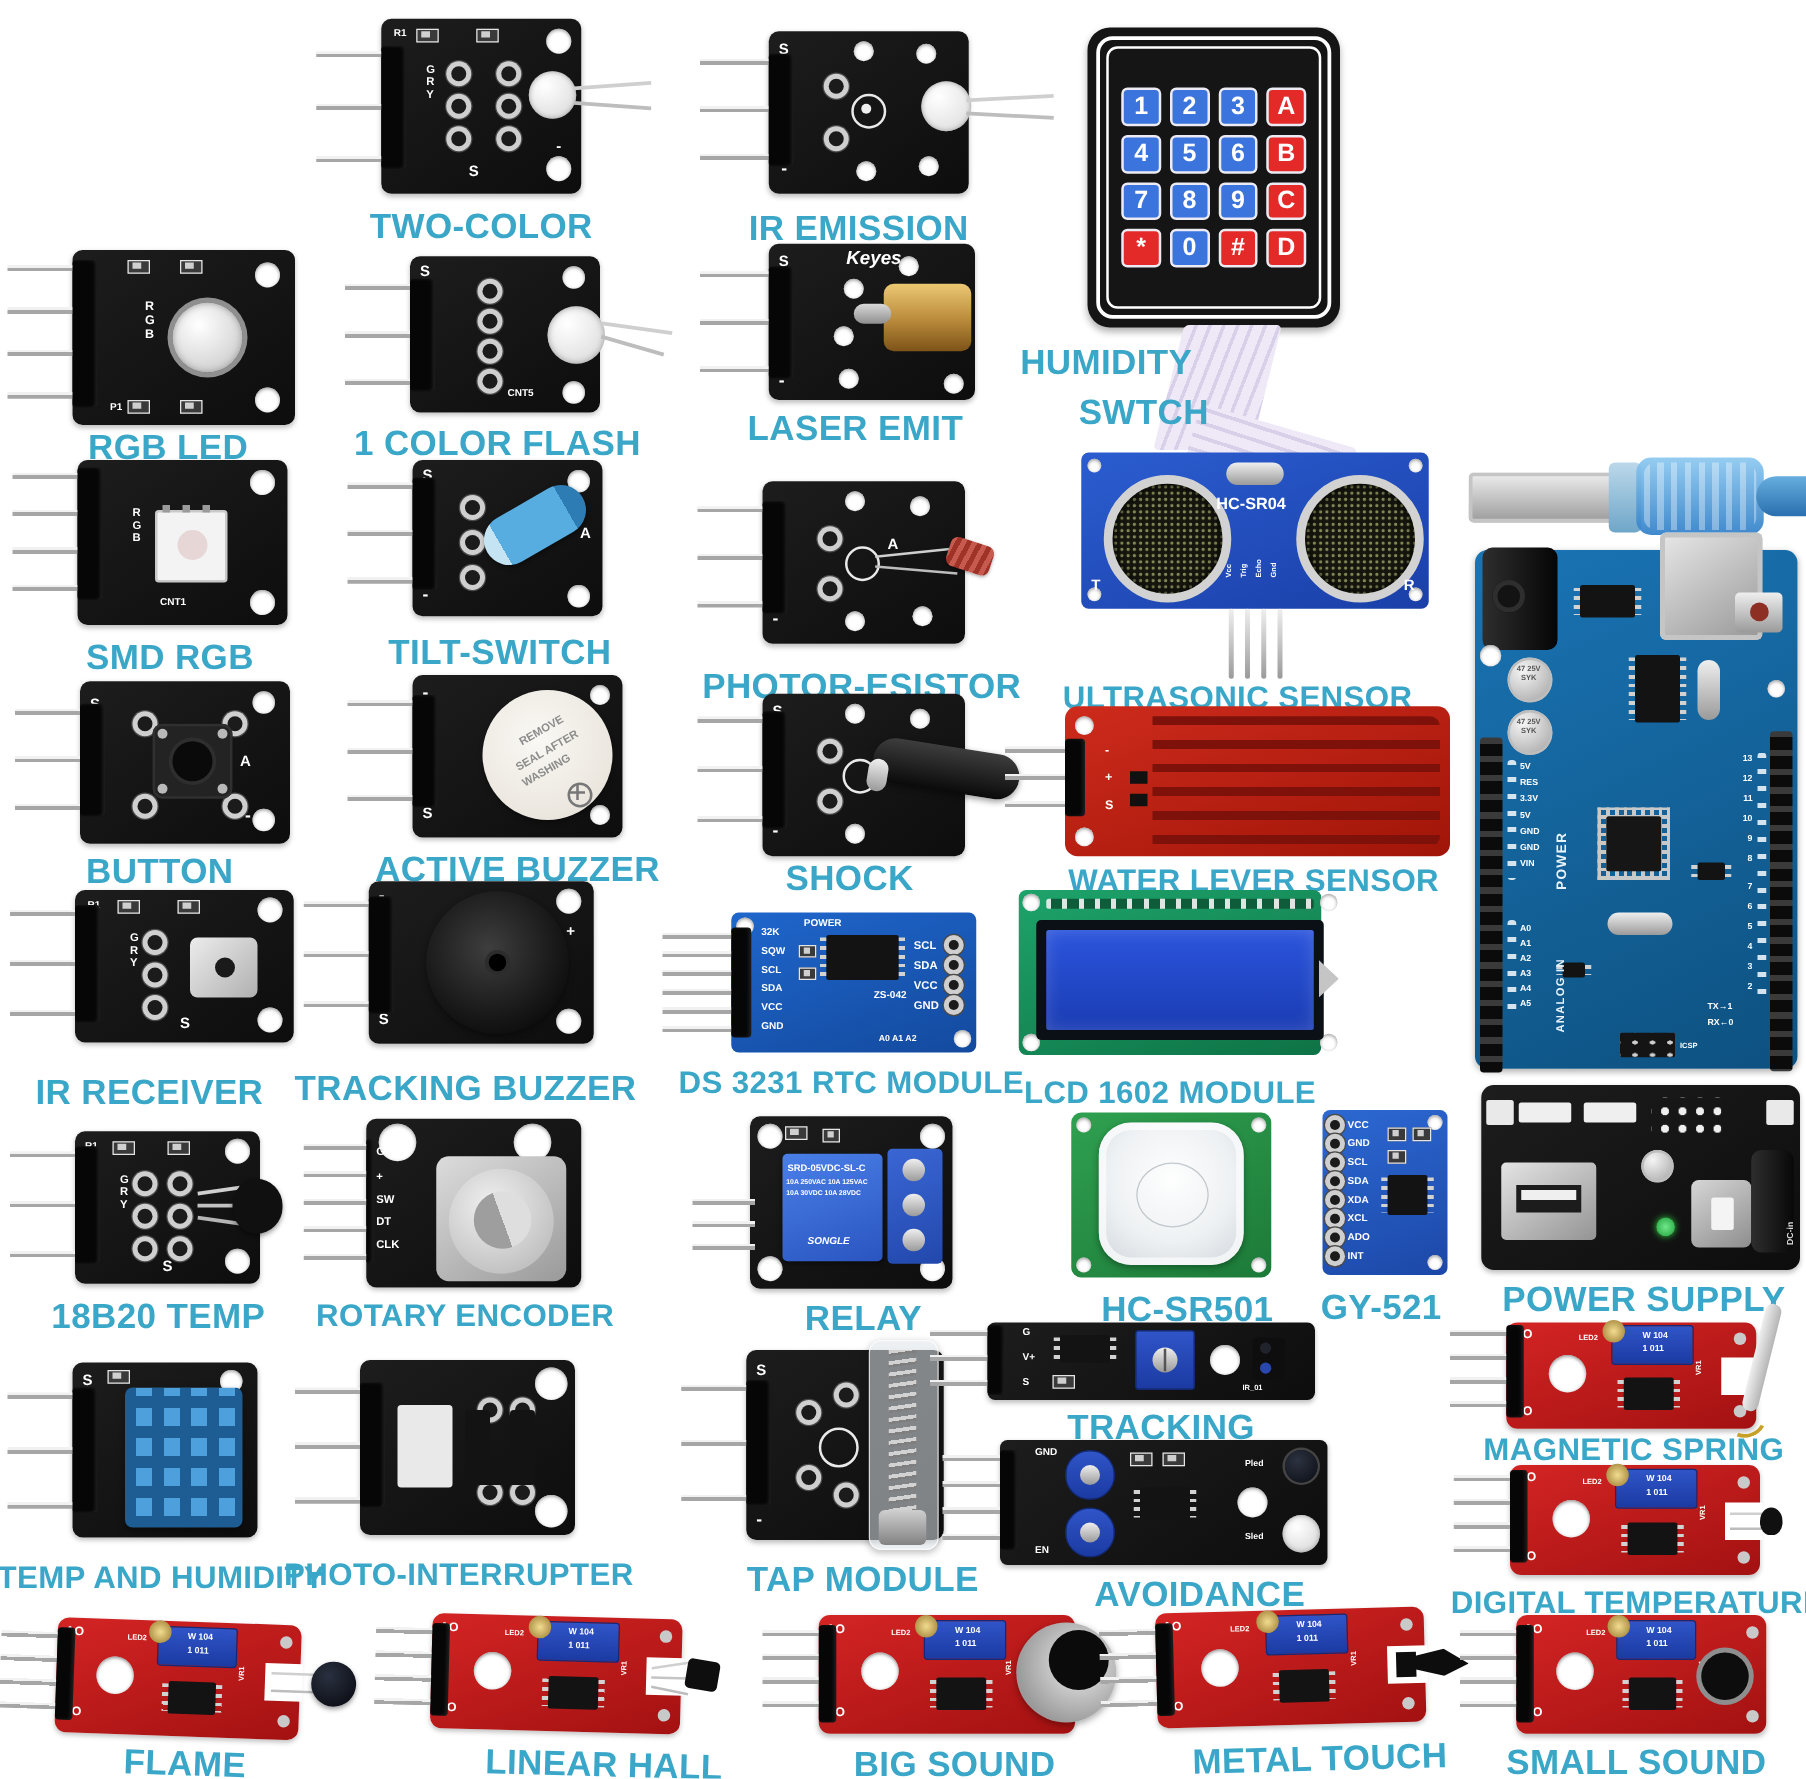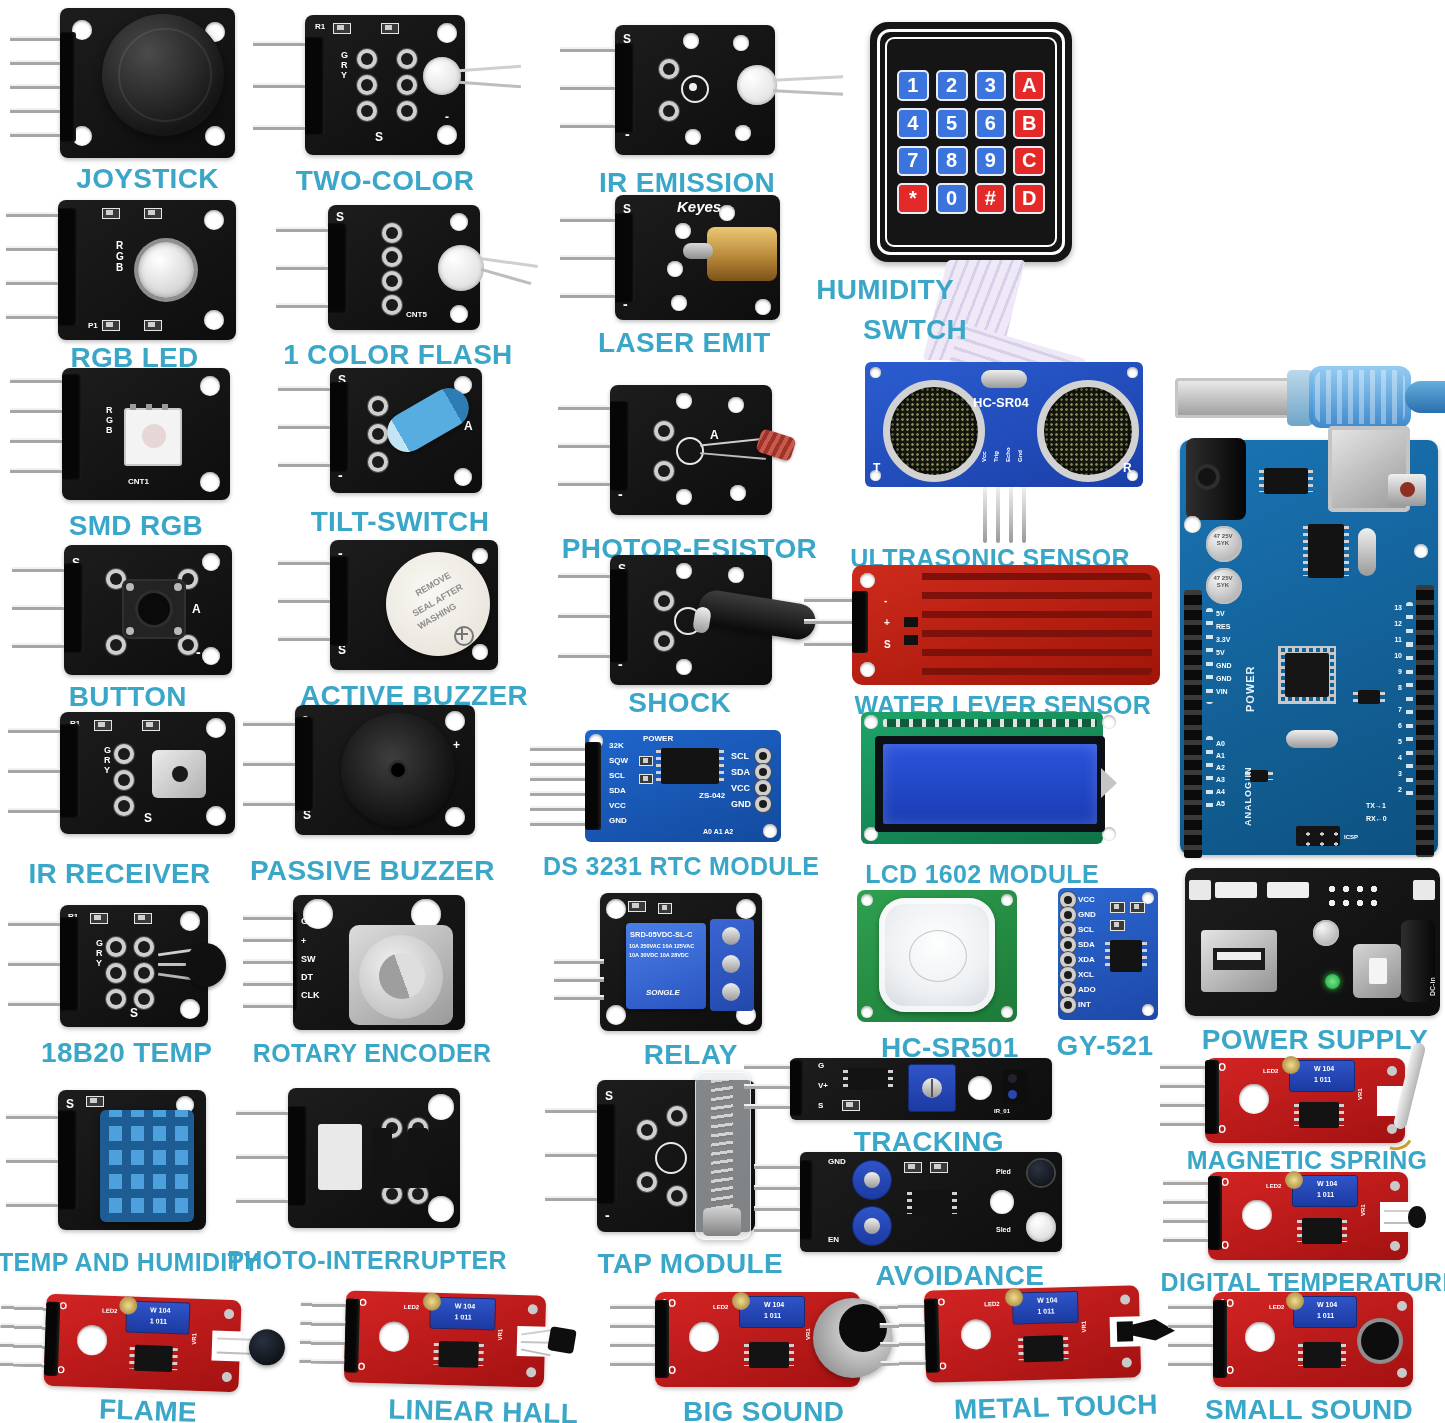--- a/index.html
+++ b/index.html
@@ -44,33 +44,20 @@
   .dotcol{position:absolute;width:7px;background:repeating-linear-gradient(180deg,#eaf3f9 0 4px,rgba(0,0,0,0) 4px 13.5px);border-radius:3px;opacity:.9}
   .cap{position:absolute;border-radius:50%;background:radial-gradient(circle at 35% 30%,#f5f5f5,#9d9d9d);box-shadow:inset 0 0 0 2px #bdbdbd;overflow:hidden}
   .knob{position:absolute;border-radius:50%;background:radial-gradient(circle at 38% 32%,#4b4b4b,#151515 72%);box-shadow:0 4px 10px rgba(0,0,0,.45)}
   .eye{position:absolute;width:88px;height:88px;border-radius:50%;border:7px solid #d2d2d2;background-color:#16160f;background-image:radial-gradient(#838756 1px,rgba(0,0,0,0) 1.6px);background-size:5px 5px;box-shadow:inset 0 0 8px #000}
 </style>
 </head>
 <body>
 
 <div id="canvas" style="--cy:#3ba7c8">
 
-  <div class="m" style="left:60px;top:8px;width:175px;height:150px">
-    <div class="b black" style="inset:0">
-      <i class="h" style="left:12px;top:12px"></i>
-        <i class="h" style="left:145px;top:14px"></i>
-      <i class="h" style="left:12px;top:118px"></i>
-        <i class="h" style="left:145px;top:118px"></i>
-      <span class="knob" style="left:42px;top:6px;width:122px;height:122px"></span>
-      <span style="position:absolute;left:58px;top:20px;width:90px;height:90px;border-radius:50%;border:2px solid rgba(255,255,255,.08)"></span>
-    </div>
-    <div class="p" style="left:-50px;top:28px;width:54px;height:101px;--g:24px"></div>
-    <i class="c" style="left:0;top:24px;height:110px;width:16px"></i>
-    <div class="L" style="left:50%;top:155px">JOYSTICK</div>
-  </div>
 
   <div class="m" style="left:305px;top:15px;width:160px;height:140px">
     <div class="b black" style="inset:0">
       <i class="h" style="left:132px;top:8px"></i>
         <i class="h" style="left:132px;top:110px"></i>
       <span class="rs" style="left:28px;top:8px">
           <i></i>
         </span>
         <span class="rs" style="left:76px;top:8px">
           <i></i>
@@ -459,21 +446,21 @@
       <i class="h" style="left:150px;top:6px"></i>
         <i class="h" style="left:150px;top:102px"></i>
       <b class="t t14" style="left:8px;top:4px">-</b>
       <b class="t t12" style="left:8px;top:104px">S</b>
       <b class="t t12" style="left:158px;top:34px">+</b>
       <span style="position:absolute;left:46px;top:8px;width:114px;height:114px;border-radius:50%;background:radial-gradient(circle at 44% 40%,#3e3e3e,#161616 62%,#000);box-shadow:0 2px 5px rgba(0,0,0,.45)"></span>
       <i style="position:absolute;left:96px;top:58px;width:14px;height:14px;border-radius:50%;background:#000;box-shadow:0 0 0 3px #2c2c2c"></i>
     </div>
     <div class="p" style="left:-52px;top:16px;width:56px;height:85px;--g:40px"></div>
     <i class="c" style="left:0;top:12px;height:94px"></i>
-    <div class="L" style="left:43%;top:150px">PASSIVE BUZZER</div>
+    <div class="L" style="left:43%;top:150px">TRACKING BUZZER</div>
   </div>
 
   <div class="m" style="left:585px;top:730px;width:196px;height:112px">
     <div class="b" style="inset:0;background:linear-gradient(160deg,#1f66cc,#134a9e);border-radius:6px">
       <i class="h" style="left:4px;top:4px;width:14px;height:14px"></i>
         <i class="h" style="left:178px;top:94px;width:14px;height:14px"></i>
       <b class="t t8" style="left:58px;top:5px">POWER</b>
       <b class="t t8" style="left:24px;top:12px">32K</b>
       <b class="t t8" style="left:24px;top:27px">SQW</b>
       <b class="t t8" style="left:24px;top:42px">SCL</b>
@@ -496,21 +483,21 @@
         </span>
       <span class="rs" style="left:54px;top:44px;width:12px;height:8px">
           <i style="width:5px"></i>
         </span>
     </div>
     <div class="p" style="left:-55px;top:16px;width:58px;height:80px;--g:15px"></div>
     <i class="c" style="left:0;top:12px;height:88px;width:16px"></i>
     <div class="L sm" style="left:49%;top:122px">DS 3231 RTC MODULE</div>
   </div>
 
-  <div class="m" style="left:861px;top:712px;width:242px;height:132px">
+  <div class="m" style="left:815px;top:712px;width:242px;height:132px">
     <div class="b" style="inset:0;background:linear-gradient(160deg,#1ea36b,#0e7346);border-radius:6px">
       <i class="h" style="left:3px;top:3px;width:14px;height:14px"></i>
         <i class="h" style="left:241px;top:3px;width:14px;height:14px"></i>
       <i class="h" style="left:3px;top:115px;width:14px;height:14px"></i>
         <i class="h" style="left:241px;top:115px;width:14px;height:14px"></i>
       <i style="position:absolute;left:22px;top:7px;width:214px;height:8px;background:repeating-linear-gradient(90deg,#dfe5e2 0 4px,#0f5c3a 4px 13px);border-radius:2px"></i>
       <span style="position:absolute;left:14px;top:24px;width:230px;height:96px;background:#0a1016;border-radius:4px"></span>
       <span style="position:absolute;left:22px;top:32px;width:214px;height:80px;background:linear-gradient(180deg,#2c55dc,#1a3cb4);border-radius:2px;box-shadow:inset 0 0 14px rgba(255,255,255,.18)"></span>
       <i style="position:absolute;left:240px;top:56px;width:16px;height:30px;background:#c5c5c5;clip-path:polygon(0 0,100% 50%,0 100%)"></i>
     </div>

